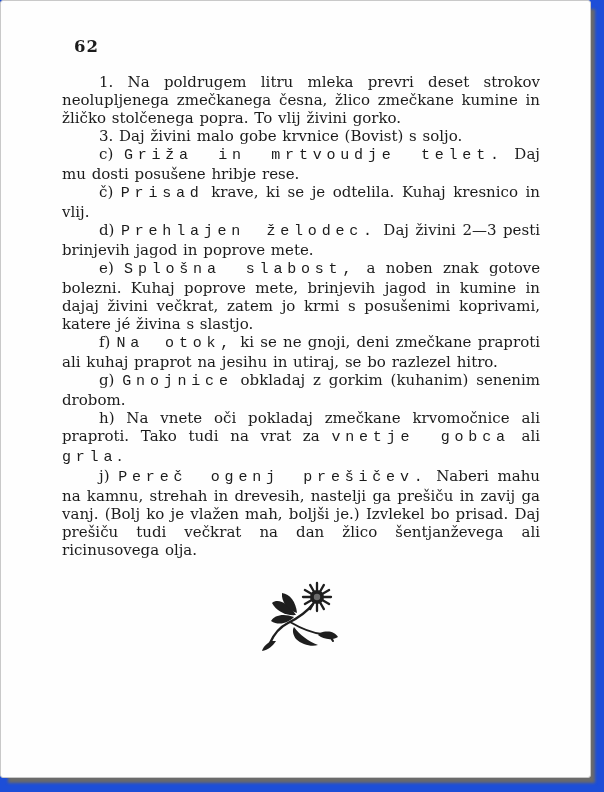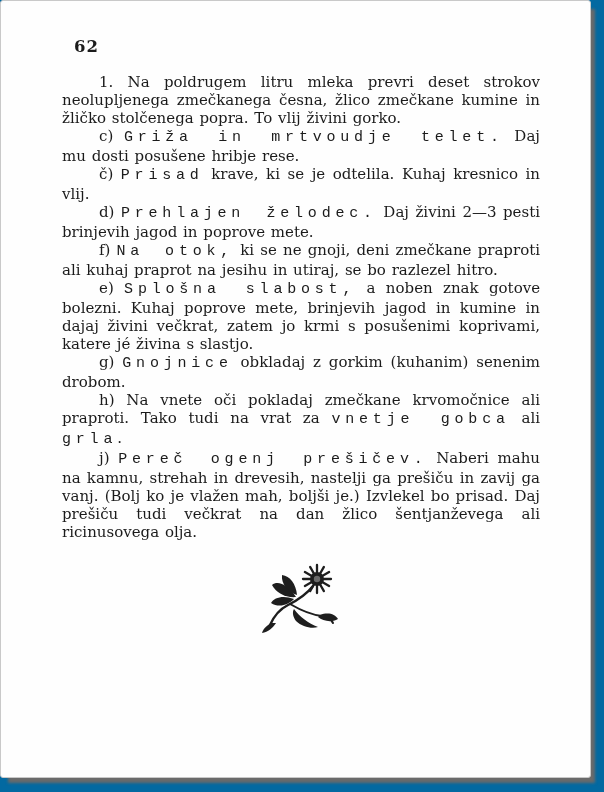--- a/index.html
+++ b/index.html
@@ -8,21 +8,21 @@
     width: 604px;
     height: 792px;
     background: #ffffff;
     overflow: hidden;
     font-family: "DejaVu Serif", "Liberation Serif", serif;
   }
   .canvas {
     position: relative;
     width: 604px;
     height: 792px;
-    background: #0369a1;
+    background: #1d4ed8;
   }
   .page {
     position: absolute;
     left: 0;
     top: 0;
     box-sizing: border-box;
     width: 591px;
     height: 778px;
     background: #fefefe;
     border: 1px solid #c9c9c9;
@@ -66,25 +66,26 @@
 </head>
 <body>
 
 <div class="canvas">
   <div class="page">
 
     <div class="page-number">62</div>
 
     <div class="text-block">
         <p class="para"><span class="run">1. Na poldrugem litru mleka prevri deset strokov neolupljenega zmečkanega česna, žlico zmečkane kumine in žličko stolčenega popra. To vlij živini gorko.</span></p>
+        <p class="para"><span class="run">3. Daj živini malo gobe krvnice (Bovist) s soljo.</span></p>
         <p class="para"><span class="run">c) </span><span class="spaced">Griža in mrtvoudje telet.</span><span class="run"> Daj mu dosti posušene hribje rese.</span></p>
         <p class="para"><span class="run">č) </span><span class="spaced">Prisad</span><span class="run"> krave, ki se je odtelila. Kuhaj kresnico in vlij.</span></p>
         <p class="para"><span class="run">d) </span><span class="spaced">Prehlajen želodec.</span><span class="run"> Daj živini 2—3 pesti brinjevih jagod in poprove mete.</span></p>
+        <p class="para"><span class="run">e) </span><span class="spaced">Splošna slabost,</span><span class="run"> a noben znak gotove bolezni. Kuhaj poprove mete, brinjevih jagod in kumine in dajaj živini večkrat, zatem jo krmi s posušenimi koprivami, katere jé živina s slastjo.</span></p>
         <p class="para"><span class="run">f) </span><span class="spaced">Na otok,</span><span class="run"> ki se ne gnoji, deni zmečkane praproti ali kuhaj praprot na jesihu in utiraj, se bo razlezel hitro.</span></p>
-        <p class="para"><span class="run">e) </span><span class="spaced">Splošna slabost,</span><span class="run"> a noben znak gotove bolezni. Kuhaj poprove mete, brinjevih jagod in kumine in dajaj živini večkrat, zatem jo krmi s posušenimi koprivami, katere jé živina s slastjo.</span></p>
         <p class="para"><span class="run">g) </span><span class="spaced">Gnojnice</span><span class="run"> obkladaj z gorkim (kuhanim) senenim drobom.</span></p>
         <p class="para"><span class="run">h) Na vnete oči pokladaj zmečkane krvomočnice ali praproti. Tako tudi na vrat za </span><span class="spaced">vnetje gobca</span><span class="run"> ali </span><span class="spaced">grla</span><span class="run">.</span></p>
         <p class="para"><span class="run">j) </span><span class="spaced">Pereč ogenj prešičev.</span><span class="run"> Naberi mahu na kamnu, strehah in drevesih, nastelji ga prešiču in zavij ga vanj. (Bolj ko je vlažen mah, boljši je.) Izvlekel bo prisad. Daj prešiču tudi večkrat na dan žlico šentjanževega ali ricinusovega olja.</span></p>
       </div>
 
     <div class="ornament">
       <svg width="82" height="74" viewBox="0 0 82 74" aria-hidden="true">
 
         <g stroke="#1e1e1e" stroke-width="2.3" stroke-linecap="round">
           <line x1="57" y1="18" x2="71" y2="18"></line>

